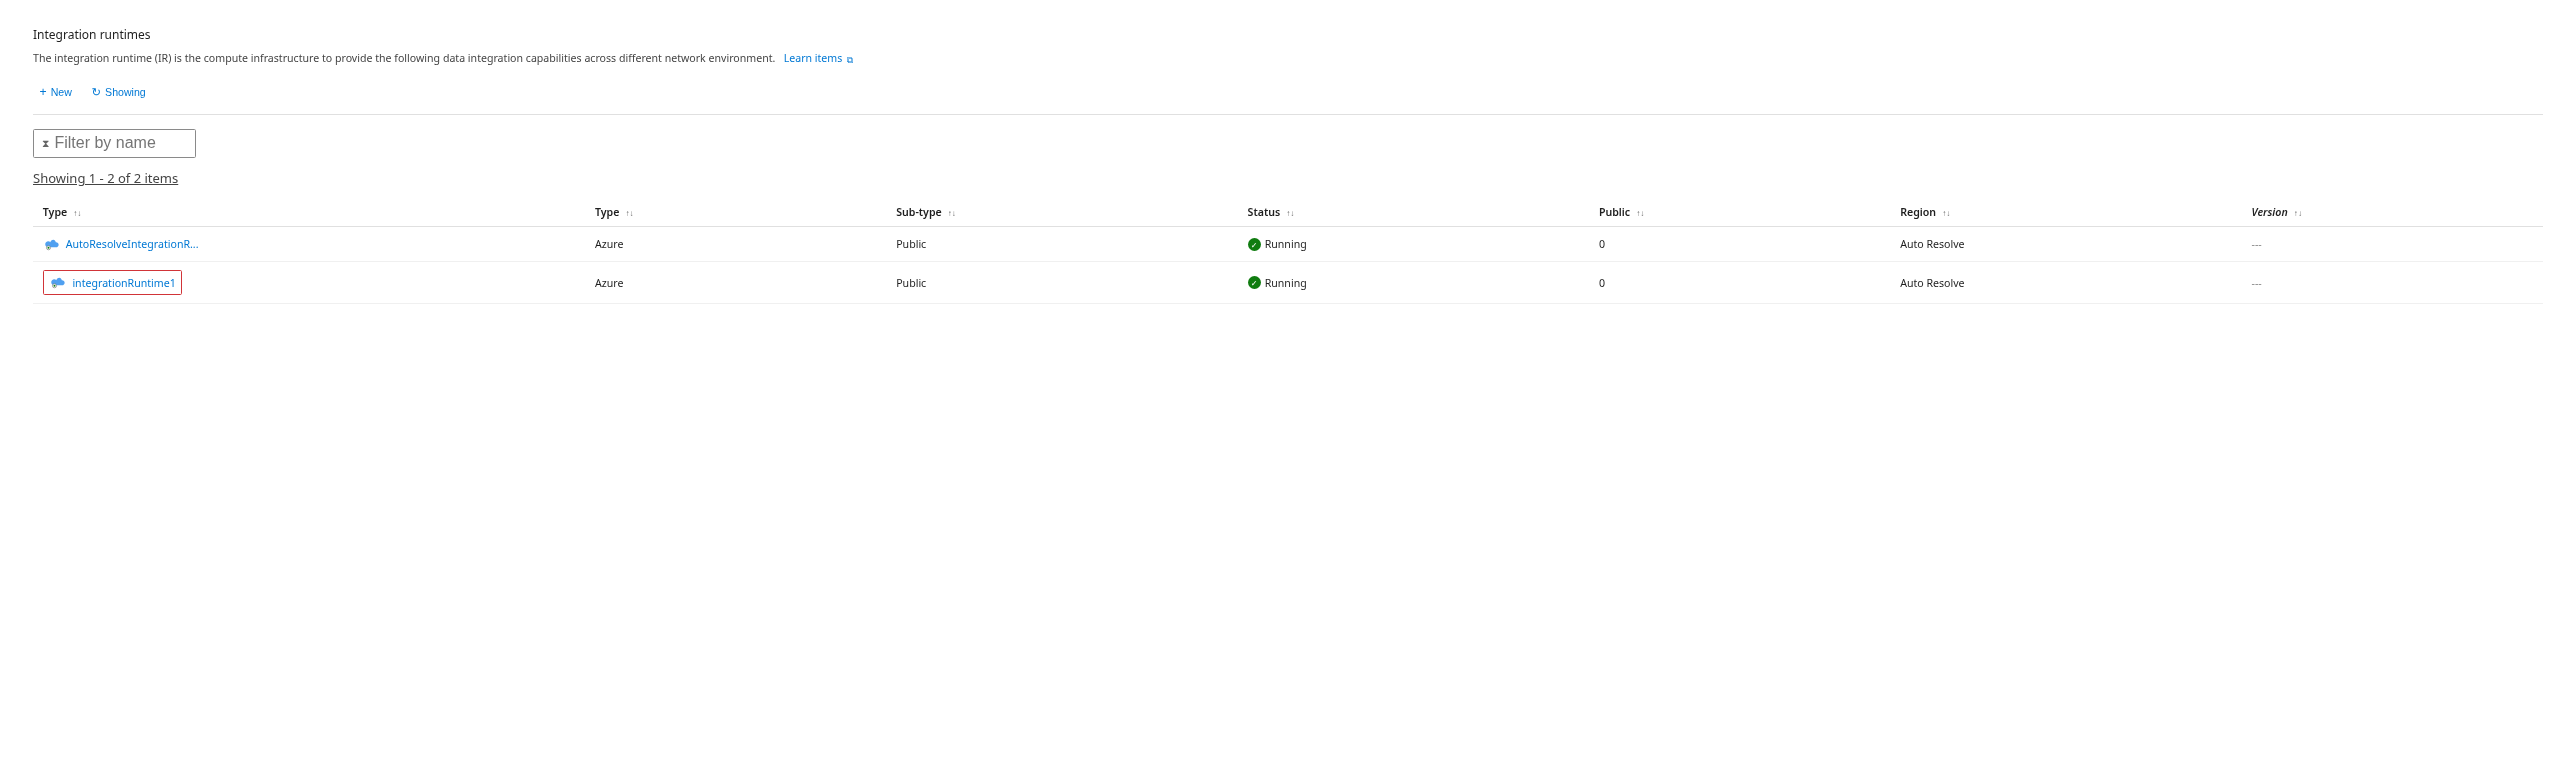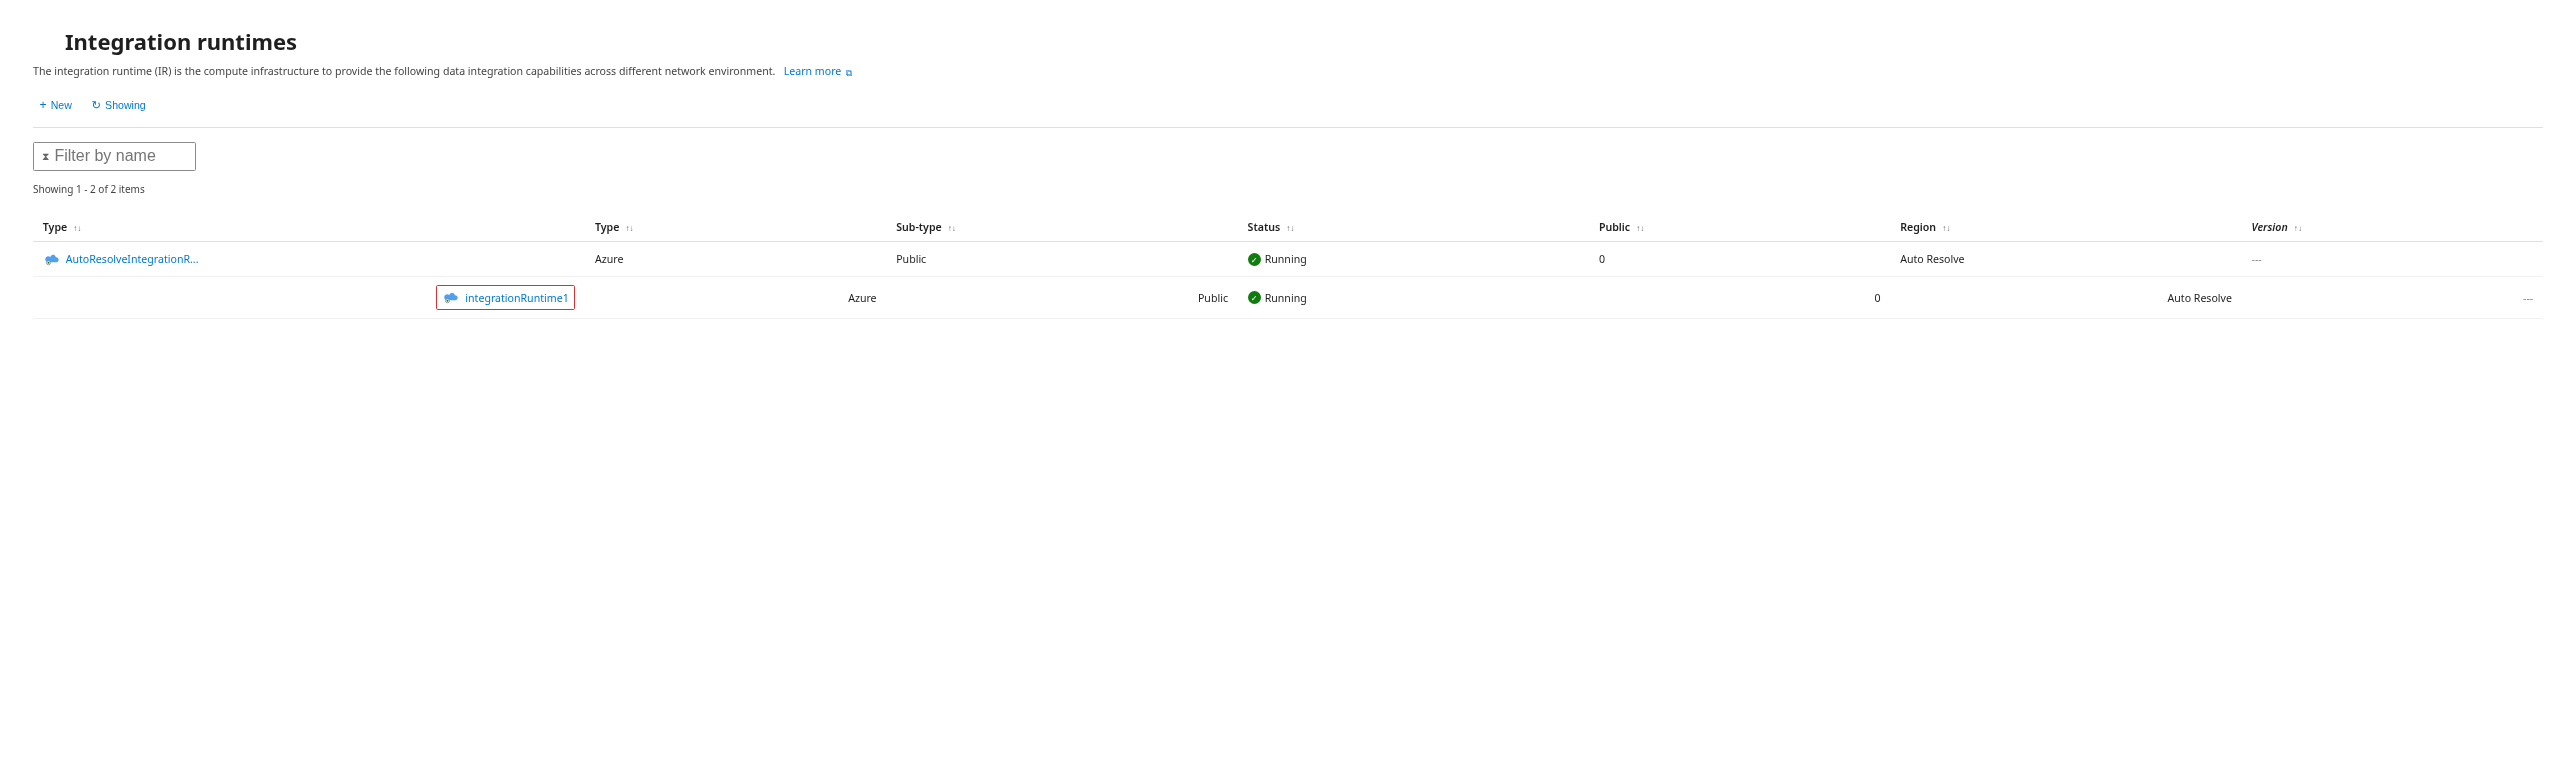--- a/index.html
+++ b/index.html
@@ -4,25 +4,24 @@
   <style>
     * { box-sizing: border-box; margin: 0; padding: 0; }
     body {
       font-family: 'Segoe UI', system-ui, -apple-system, sans-serif;
       font-size: 11.4px;
       color: #1f1f1f;
       background: #fff;
       padding: 26px 33px;
     }
     h1 {
-      font-size: 22px;
-      font-weight: 700;
+      font-size: 12px;
+      font-weight: 400;
       margin-bottom: 8.1px;
       color: #1f1f1f;
-      margin-left: 32px;
     }
     .description {
       font-size: 10.6px;
       color: #444;
       margin-bottom: 14.7px;
       line-height: 1.5;
     }
     .learn-more {
       color: #0078d4;
       text-decoration: none;
@@ -69,23 +68,24 @@
       font-size: 16px;
       color: #666;
       width: 100%;
       background: transparent;
     }
     .filter-icon {
       color: #666;
       font-size: 10.6px;
     }
     .showing-text {
-      font-size: 10px;
+      font-size: 13px;
       color: #444;
-      margin-bottom: 18px;
+      margin-bottom: 12px;
+      text-decoration: underline;
     }
     .data-table {
       width: 100%;
       border-collapse: collapse;
     }
     .data-table th {
       text-align: left;
       font-size: 10.6px;
       font-weight: 600;
       color: #1f1f1f;
@@ -139,41 +139,40 @@
       border-radius: 50%;
       display: inline-flex;
       align-items: center;
       justify-content: center;
       color: white;
       font-size: 8.1px;
       flex-shrink: 0;
     }
     .selected-row td {
       background: #fff;
-      text-align: right;
     }
     .selected-row .name-cell-inner {
       border: 1.6px solid #d13438;
       padding: 2.4px 5.7px;
       border-radius: 1.6px;
       display: inline-flex;
       align-items: center;
       gap: 4.9px;
     }
     .dashes { color: #888; }
   </style>
 </head>
 <body>
 
 <h1>Integration runtimes</h1>
 
 <p class="description">
   <span>The integration runtime (IR) is the compute infrastructure to provide the following data integration capabilities across different network environment.</span>
   &nbsp;<a class="learn-more" href="#">
-    <span>Learn more</span>
+    <span>Learn items</span>
     <span class="external-icon">⧉</span>
   </a>
 </p>
 
 <div class="toolbar">
   <button class="toolbar-btn">
     <span style="font-size:12.2px;font-weight:300;">+</span>
     <span>New</span>
   </button>
   <button class="toolbar-btn">

